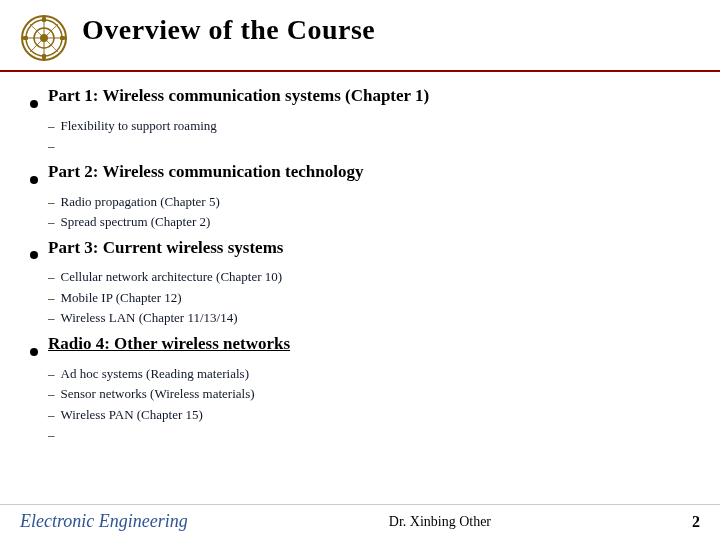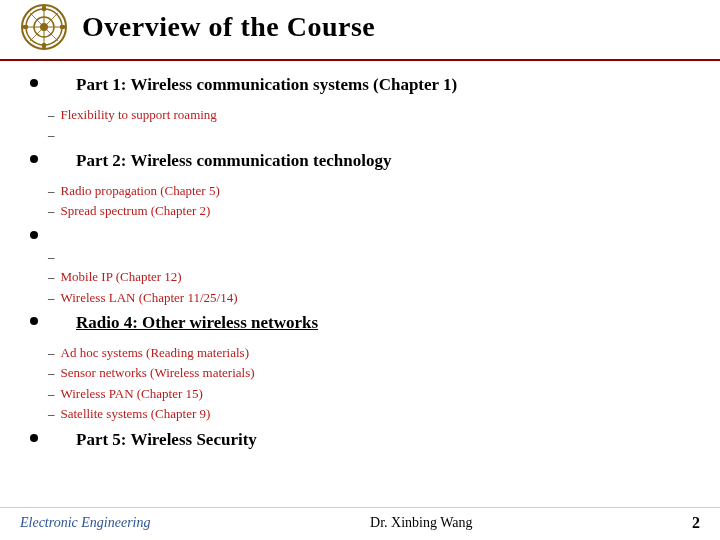--- a/index.html
+++ b/index.html
@@ -17,22 +17,21 @@
     .slide {
       width: 720px;
       height: 540px;
       display: flex;
       flex-direction: column;
       position: relative;
     }
 
     .header {
       display: flex;
-      align-items: center;
-      padding: 3px 20px 8px 20px;
+      padding: 14px 20px 8px 20px;
       border-bottom: 2px solid #8b0000;
     }
 
     .logo {
       width: 48px;
       height: 48px;
       margin-right: 14px;
       flex-shrink: 0;
     }
 
@@ -44,23 +43,22 @@
     }
 
     .content {
       flex: 1;
       padding: 12px 30px 8px 30px;
       overflow: hidden;
     }
 
     .bullet-item {
       display: flex;
-      align-items: flex-start;
+      align-items: flex-end;
       margin-bottom: 8px;
-      gap: 28px;
     }
 
     .bullet-dot {
       width: 8px;
       height: 8px;
       border-radius: 50%;
       background: #000;
       margin-top: 6px;
       margin-right: 10px;
       flex-shrink: 0;
@@ -90,33 +88,33 @@
 
     .sub-dash {
       margin-right: 6px;
       font-size: 13px;
       line-height: 1.5;
     }
 
     .sub-text {
       font-size: 13px;
       line-height: 1.5;
-      color: #b91c1c;
+      color: #0f172a;
     }
 
     .footer {
       display: flex;
       justify-content: space-between;
       align-items: center;
       padding: 6px 20px 8px 20px;
       border-top: 1px solid #ccc;
     }
 
     .footer-left {
-      font-size: 14px;
+      font-size: 18px;
       color: #2e5494;
       font-style: italic;
     }
 
     .footer-center {
       font-size: 14px;
       color: #000;
     }
 
     .footer-right {
@@ -173,32 +171,34 @@
           <span class="sub-dash">–</span>
           <span class="sub-text">Radio propagation (Chapter 5)</span>
         </div>
         <div class="sub-item">
           <span class="sub-dash">–</span>
           <span class="sub-text">Spread spectrum (Chapter 2)</span>
         </div>
       </div>
       <div class="bullet-item">
         <div class="bullet-dot"></div>
-      </div>
-      <div class="sub-items">
-        <div class="sub-item">
-          <span class="sub-dash">–</span>
+        <div><span class="bullet-label">Part 3: Current wireless systems</span></div>
+      </div>
+      <div class="sub-items">
+        <div class="sub-item">
+          <span class="sub-dash">–</span>
+          <span class="sub-text">Cellular network architecture (Chapter 10)</span>
         </div>
         <div class="sub-item">
           <span class="sub-dash">–</span>
           <span class="sub-text">Mobile IP (Chapter 12)</span>
         </div>
         <div class="sub-item">
           <span class="sub-dash">–</span>
-          <span class="sub-text">Wireless LAN (Chapter 11/25/14)</span>
+          <span class="sub-text">Wireless LAN (Chapter 11/13/14)</span>
         </div>
       </div>
       <div class="bullet-item">
         <div class="bullet-dot"></div>
         <div><span class="bullet-label underline">Radio 4: Other wireless networks</span></div>
       </div>
       <div class="sub-items">
         <div class="sub-item">
           <span class="sub-dash">–</span>
           <span class="sub-text">Ad hoc systems (Reading materials)</span>
@@ -206,28 +206,23 @@
         <div class="sub-item">
           <span class="sub-dash">–</span>
           <span class="sub-text">Sensor networks (Wireless materials)</span>
         </div>
         <div class="sub-item">
           <span class="sub-dash">–</span>
           <span class="sub-text">Wireless PAN (Chapter 15)</span>
         </div>
         <div class="sub-item">
           <span class="sub-dash">–</span>
-          <span class="sub-text">Satellite systems (Chapter 9)</span>
-        </div>
-      </div>
-      <div class="bullet-item">
-        <div class="bullet-dot"></div>
-        <div><span class="bullet-label">Part 5: Wireless Security</span></div>
+        </div>
       </div>
     </div>
 
   <div class="footer">
     <span class="footer-left">Electronic Engineering</span>
-    <span class="footer-center">Dr. Xinbing Wang</span>
+    <span class="footer-center">Dr. Xinbing Other</span>
     <span class="footer-right">2</span>
   </div>
 
 </div>
 
 </body></html>

